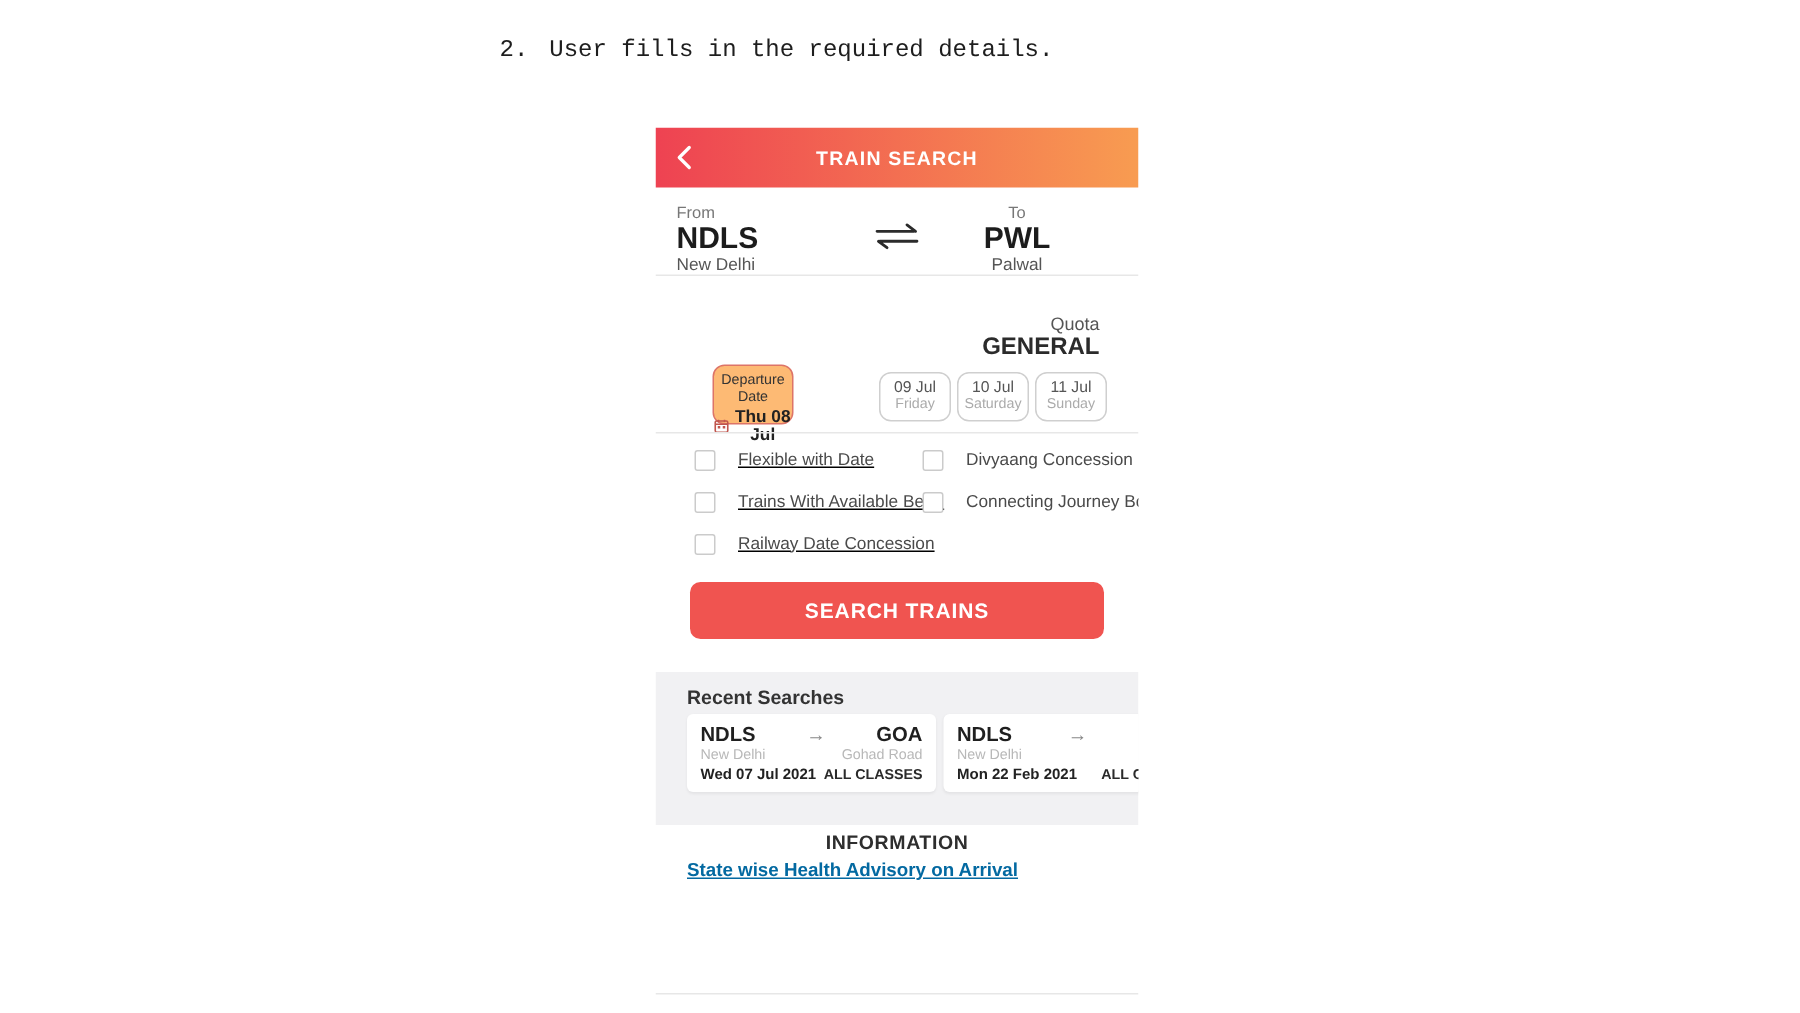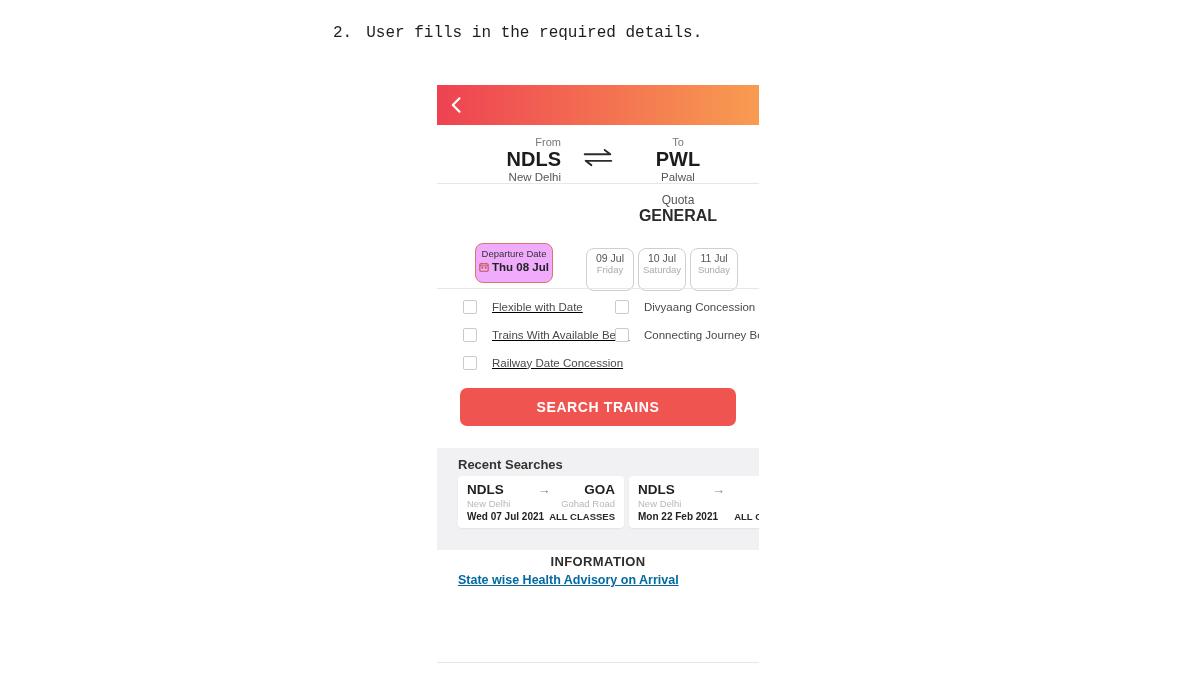--- a/index.html
+++ b/index.html
@@ -11,41 +11,41 @@
 
   .app { position:absolute; left:437px; top:85px; width:322px; height:583px; background:#fff; overflow:hidden; }
 
   
   .app-header { position:absolute; top:0; left:0; width:322px; height:40px;
     background:linear-gradient(90deg,#ee4252,#f89c51); display:flex; align-items:center; }
   .back-btn { position:absolute; left:10px; top:10px; width:20px; height:20px; cursor:pointer; }
   .app-title { width:100%; text-align:center; color:#fff; font-size:13px; font-weight:bold; letter-spacing:0.8px; }
 
   
-  .col-from { position:absolute; left:14px; width:110px; text-align:right; }
+  .col-from { position:absolute; left:14px; width:110px; text-align:left; }
   .col-to   { position:absolute; left:186px; width:110px; text-align:center; }
   .route-label { font-size:11px; color:#777; }
   .route-code  { font-size:20px; font-weight:bold; color:#1c1c1c; line-height:1.15; }
   .route-city  { font-size:11.5px; color:#555; }
   .route-from { top:51px; } .route-to { top:51px; }
   .swap-btn { position:absolute; left:142px; top:62px; width:38px; height:22px; cursor:pointer; text-align:center; }
 
   .divider { position:absolute; left:0; width:322px; height:1px; background:#e7e7e7; }
 
   
   .cq-label { font-size:12px; color:#555; }
   .cq-value { font-size:16px; font-weight:bold; color:#2b2b2b; }
   .cq { top:108px; }
 
   
-  .dep-box { position:absolute; left:38px; top:158px; width:78px; height:40px;
-    border:1.5px solid #dd7468; border-radius:8px; text-align:center; padding-top:4px; cursor:pointer; background:#f0abfc; }
+  .dep-box { position:absolute; left:38px; top:158px; width:54px; height:40px;
+    border:1.5px solid #dd7468; border-radius:8px; text-align:center; padding-top:4px; cursor:pointer; background:#fdba74; }
   .dep-label { font-size:9.5px; color:#333; }
   .dep-value { font-size:11.5px; font-weight:bold; color:#222; display:flex; align-items:center; justify-content:center; gap:3px; margin-top:2px; }
-  .chip { position:absolute; top:163px; width:48px; height:43px; border:1px solid #cfcfcf; border-radius:8px;
+  .chip { position:absolute; top:163px; width:48px; height:33px; border:1px solid #cfcfcf; border-radius:8px;
     text-align:center; padding-top:3px; cursor:pointer; background:#fff; }
   .chip-date { font-size:10.5px; color:#555; }
   .chip-day  { font-size:9.5px; color:#ababab; }
   .chip1 { left:149px; } .chip2 { left:201px; } .chip3 { left:253px; }
 
   
   .opt { position:absolute; display:flex; align-items:center; gap:15px; height:15px; }
   .opt.l { left:26px;text-decoration:underline; } .opt.r { left:178px; }
   .cb { width:14px; height:14px; border:1px solid #cbcbcb; border-radius:2px; background:#fff; flex:0 0 auto; }
   .opt-label { font-size:11.5px; color:#4a4a4a; white-space:nowrap; }
@@ -85,20 +85,21 @@
 </div>
 
 <div class="app">
 
   <div class="app-header">
     <span class="back-btn">
       <svg viewBox="0 0 24 24" width="20" height="20">
           <path d="M15 4 L7 12 L15 20" stroke="#ffffff" stroke-width="2.6" fill="none" stroke-linecap="round" stroke-linejoin="round"></path>
         </svg>
     </span>
+    <div class="app-title">TRAIN SEARCH</div>
   </div>
 
   <div class="col-from route-from" style="position:absolute; top:51px;">
     <div class="route-label">From</div>
     <div class="route-code">NDLS</div>
     <div class="route-city">New Delhi</div>
   </div>
   <span class="swap-btn">
     <svg viewBox="0 0 40 22" width="38" height="22">
       <path d="M6 7 H32 M27 2.5 L33 7" stroke="#2b2b2b" stroke-width="2" fill="none" stroke-linecap="round" stroke-linejoin="round"></path>
@@ -106,21 +107,21 @@
     </svg>
   </span>
   <div class="col-to route-to" style="position:absolute; top:51px;">
     <div class="route-label">To</div>
     <div class="route-code">PWL</div>
     <div class="route-city">Palwal</div>
   </div>
 
   <div class="divider" style="top:98px;"></div>
 
-  <div class="col-to cq" style="position:absolute; top:108px;">
+  <div class="col-to cq" style="position:absolute; top:124px;text-align:right;">
     <div class="cq-label">Quota</div>
     <div class="cq-value">GENERAL</div>
   </div>
 
   <div class="dep-box">
     <div class="dep-label">Departure Date</div>
     <div class="dep-value">
       <span style="display:inline-flex;">
         <svg viewBox="0 0 12 12" width="10" height="10">
             <rect x="1" y="2" width="10" height="9" rx="1.2" fill="none" stroke="#c0564e" stroke-width="1.3"></rect>

